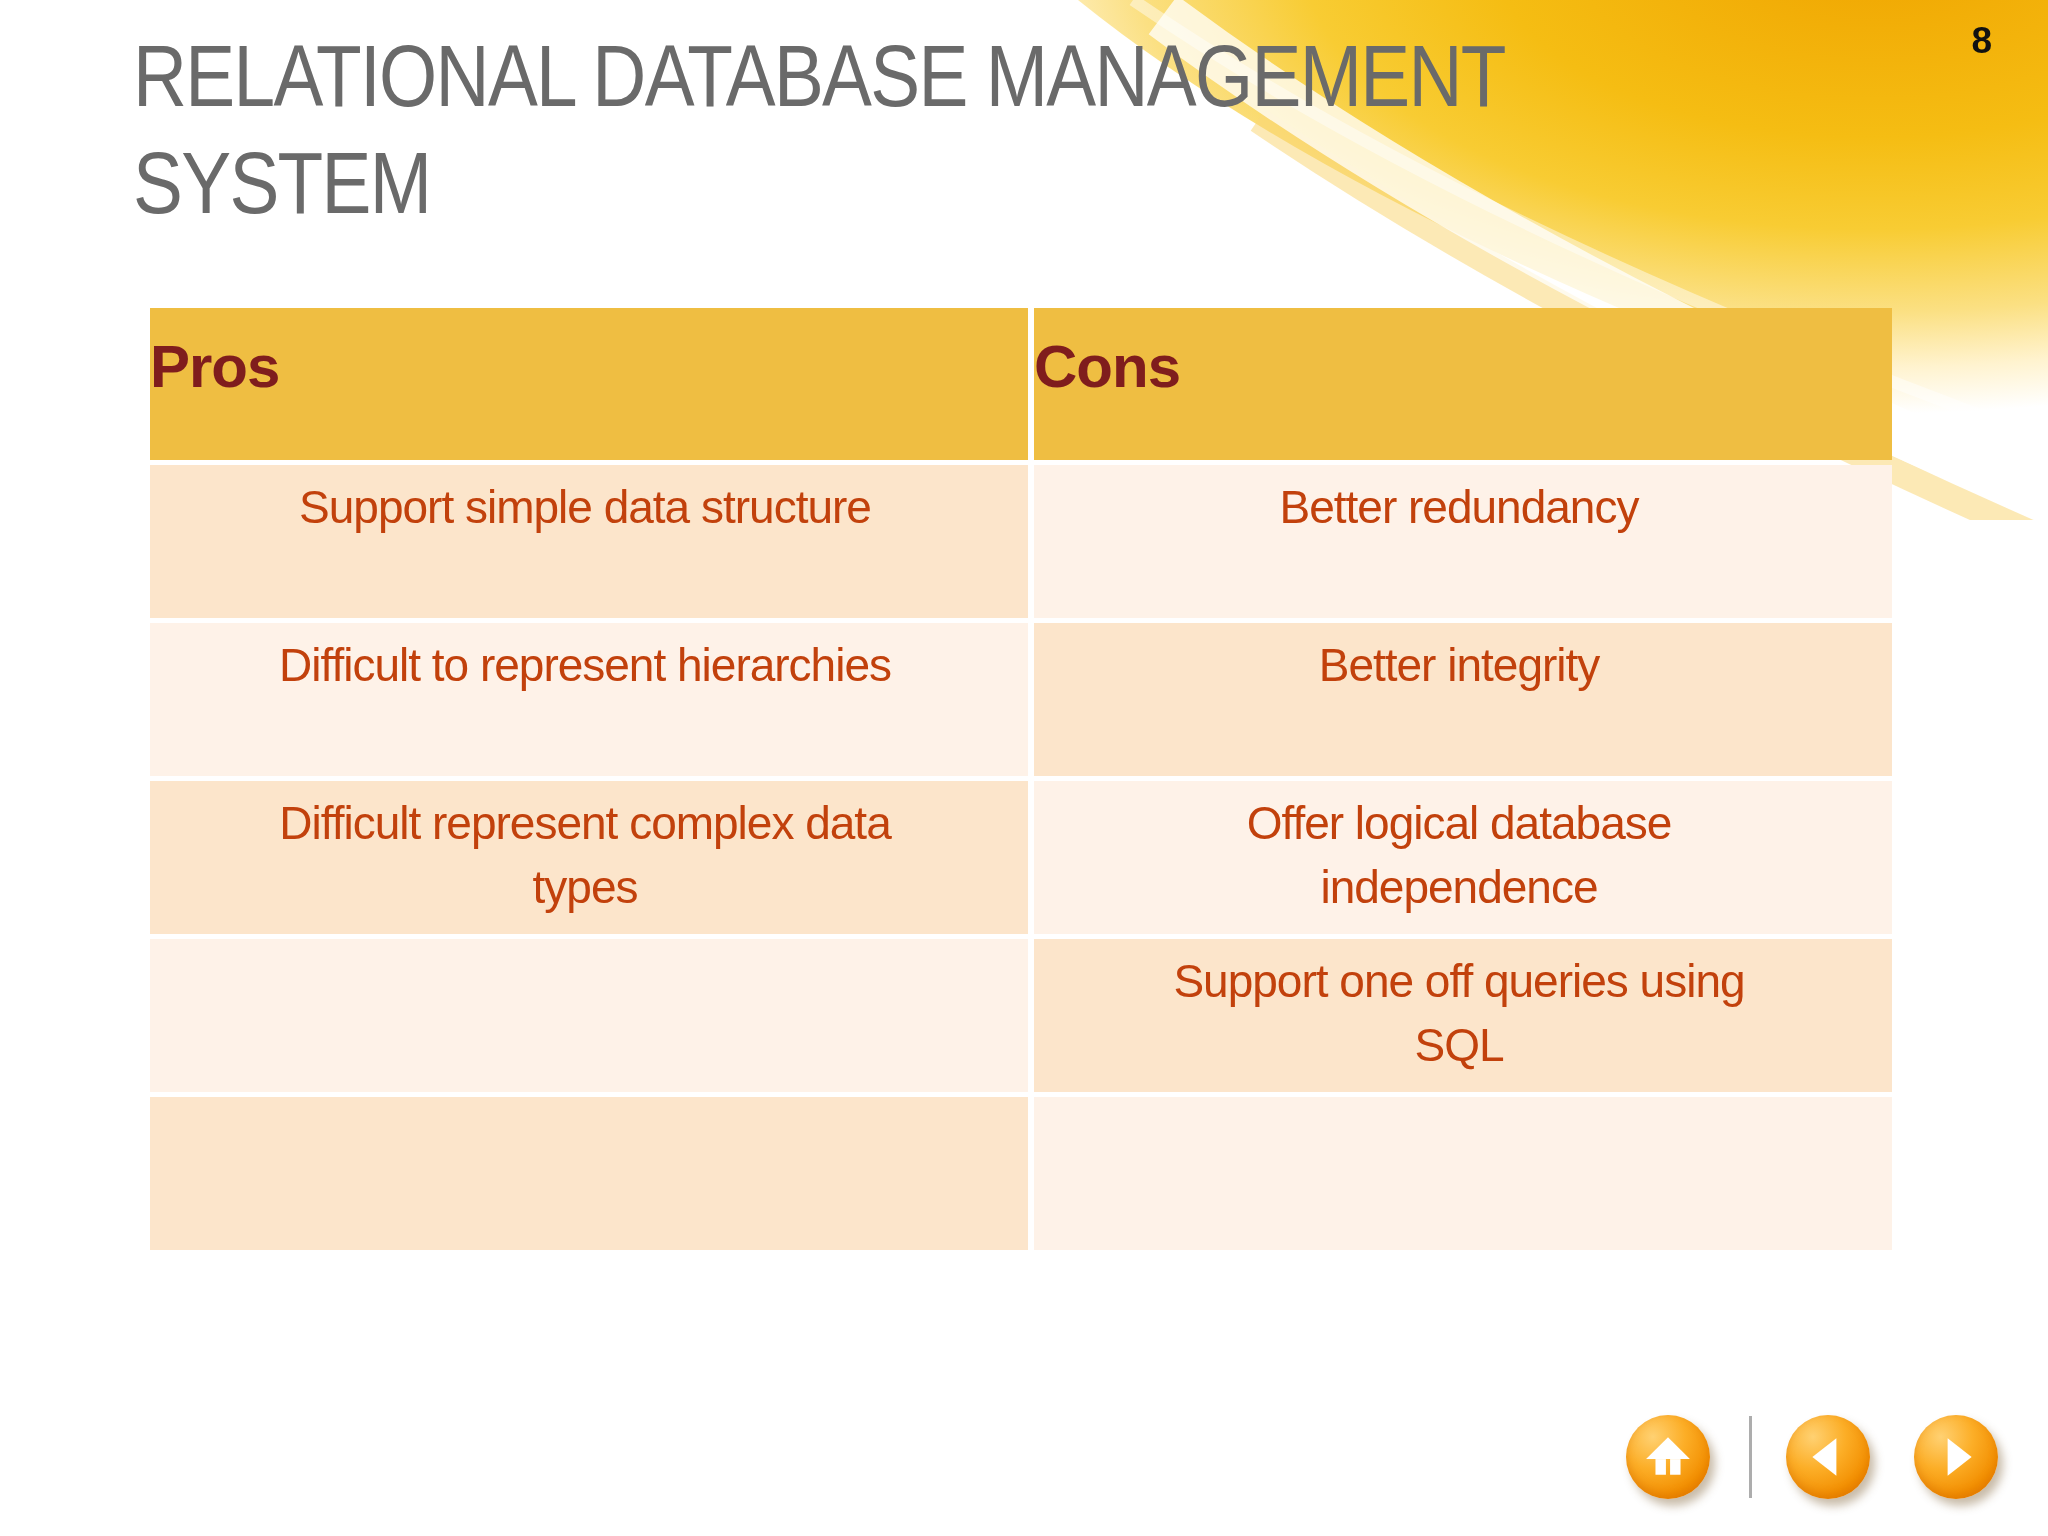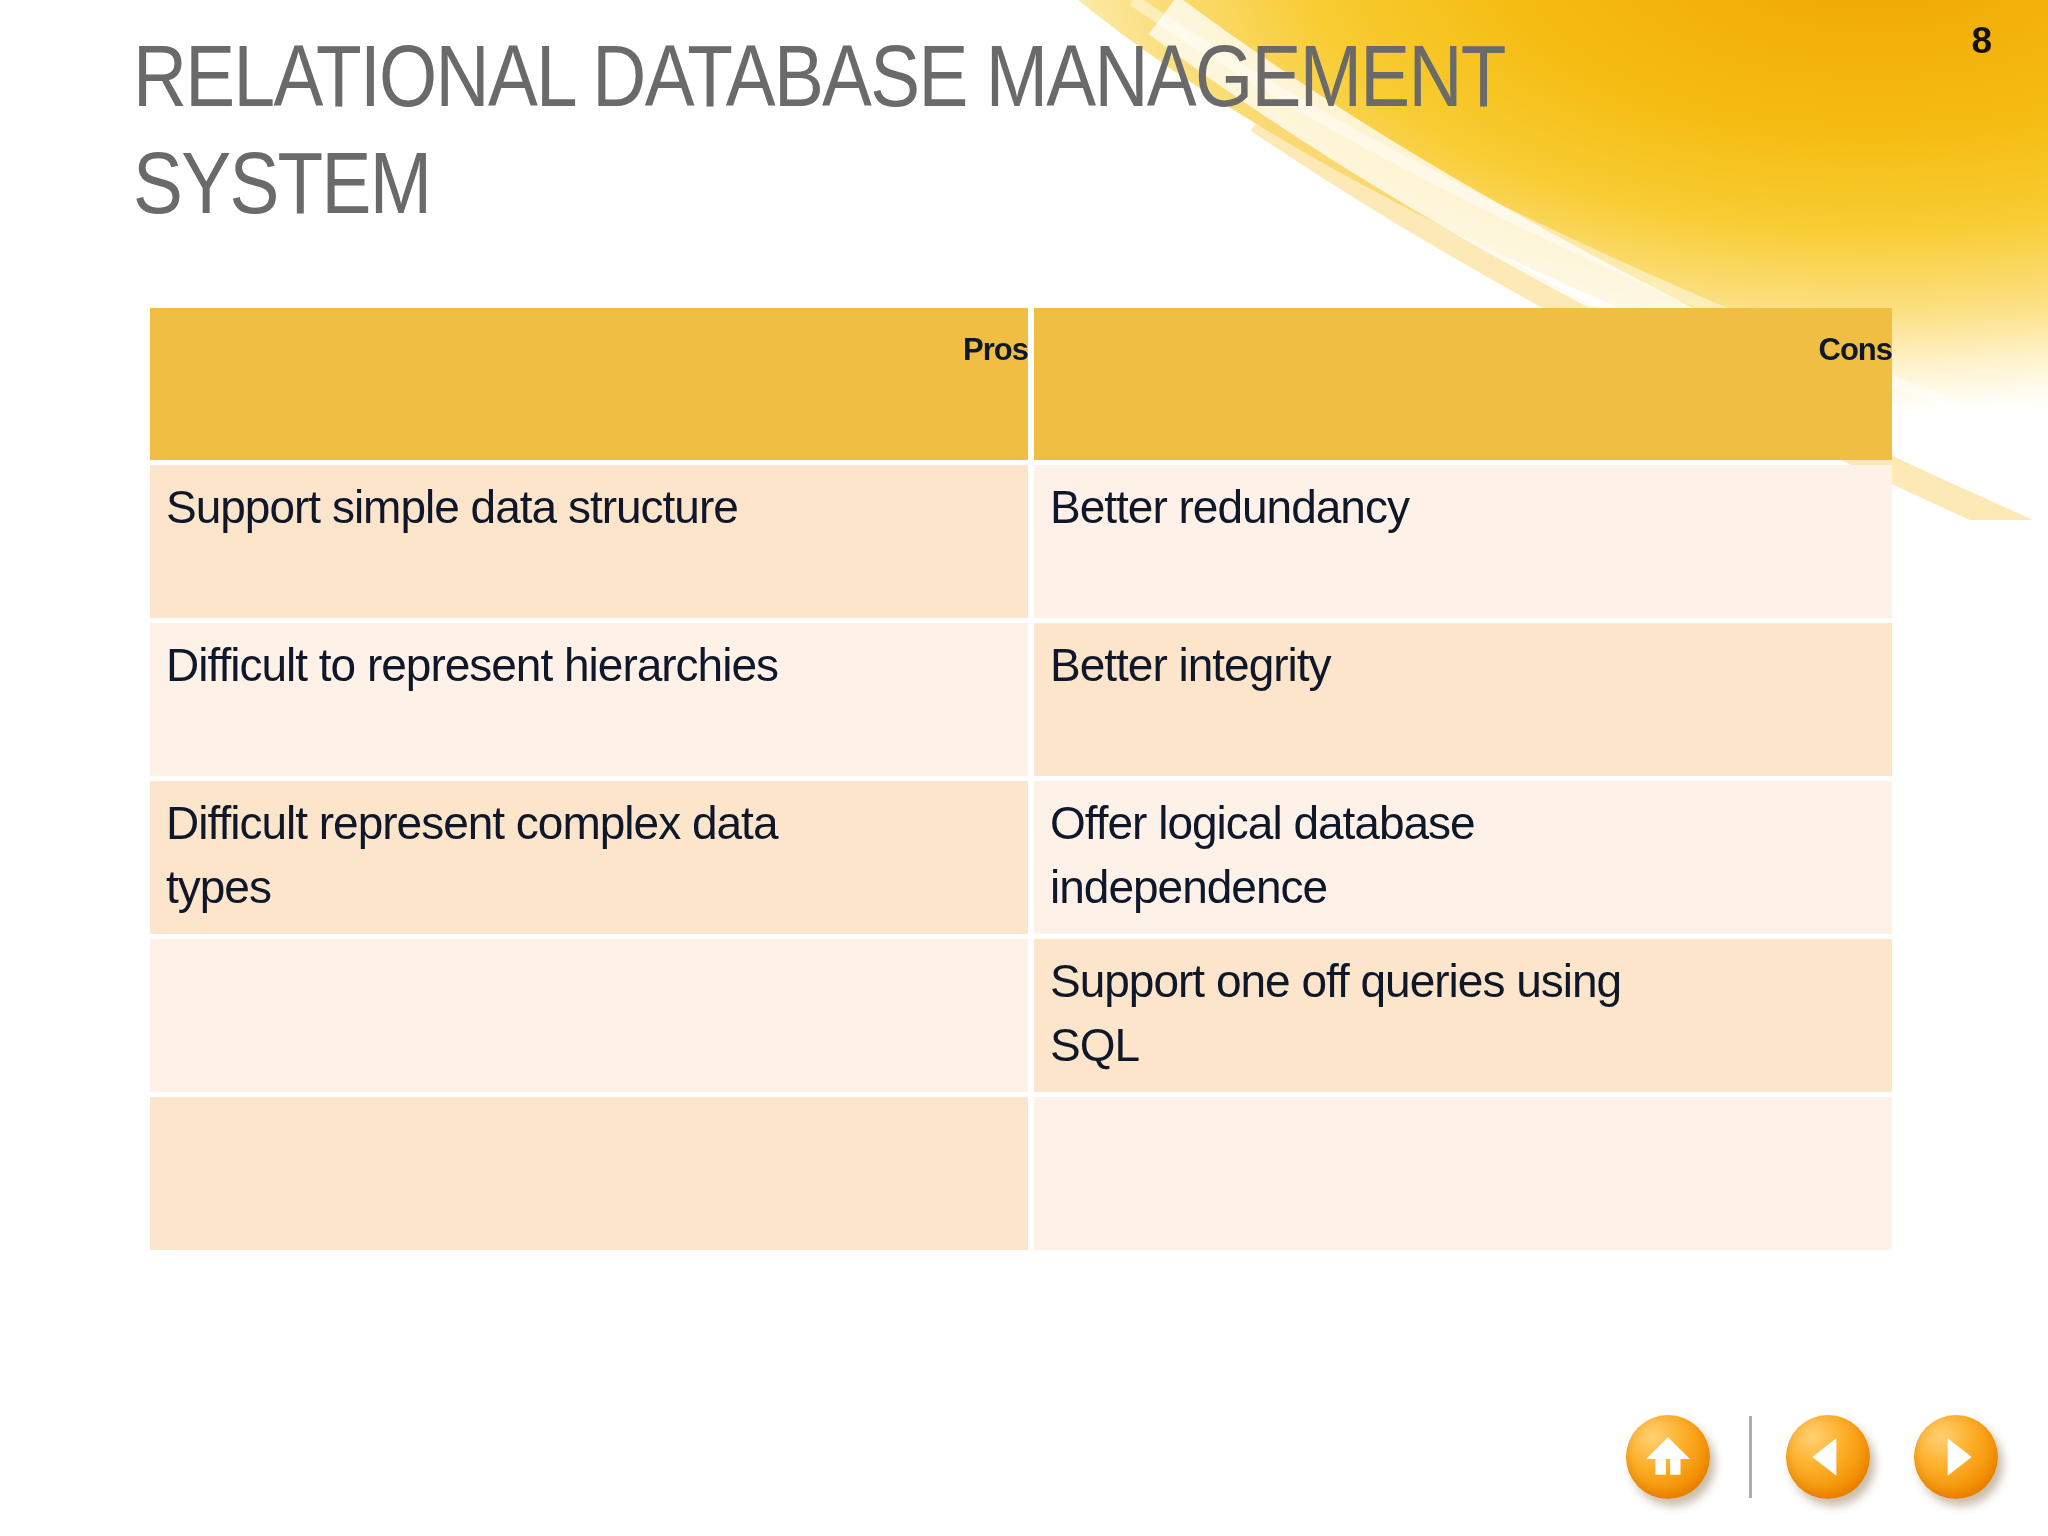--- a/index.html
+++ b/index.html
@@ -60,37 +60,38 @@
     left: 150px;
     top: 308px;
     display: grid;
     grid-template-columns: 878px 858px;
     grid-template-rows: 152px repeat(6, 153px);
     gap: 5px 6px;
     z-index: 3;
   }
   .pc-table .th {
     background: #EFBE42;
-    color: #0f172a;
+    color: #7f1d1d;
     font-weight: bold;
-    font-size: 31px;
+    font-size: 60px;
     letter-spacing: -1px;
-    text-align: right;
+    text-align: left;
     padding-top: 24px;
     box-sizing: border-box;
   }
   .pc-table .td {
     font-size: 46px;
-    color: #0f172a;
+    color: #c2410c;
     letter-spacing: -1px;
     line-height: 1.4;
     padding: 10px 24px 0 16px;
     box-sizing: border-box;
     white-space: pre-line;
     overflow: hidden;
+    text-align: center;
   }
   .peach { background: #FCE5CB; }
   .cream { background: #FEF2E8; }
 
   
   .nav-button {
     position: absolute;
     top: 1415px;
     width: 84px;
     height: 84px;

